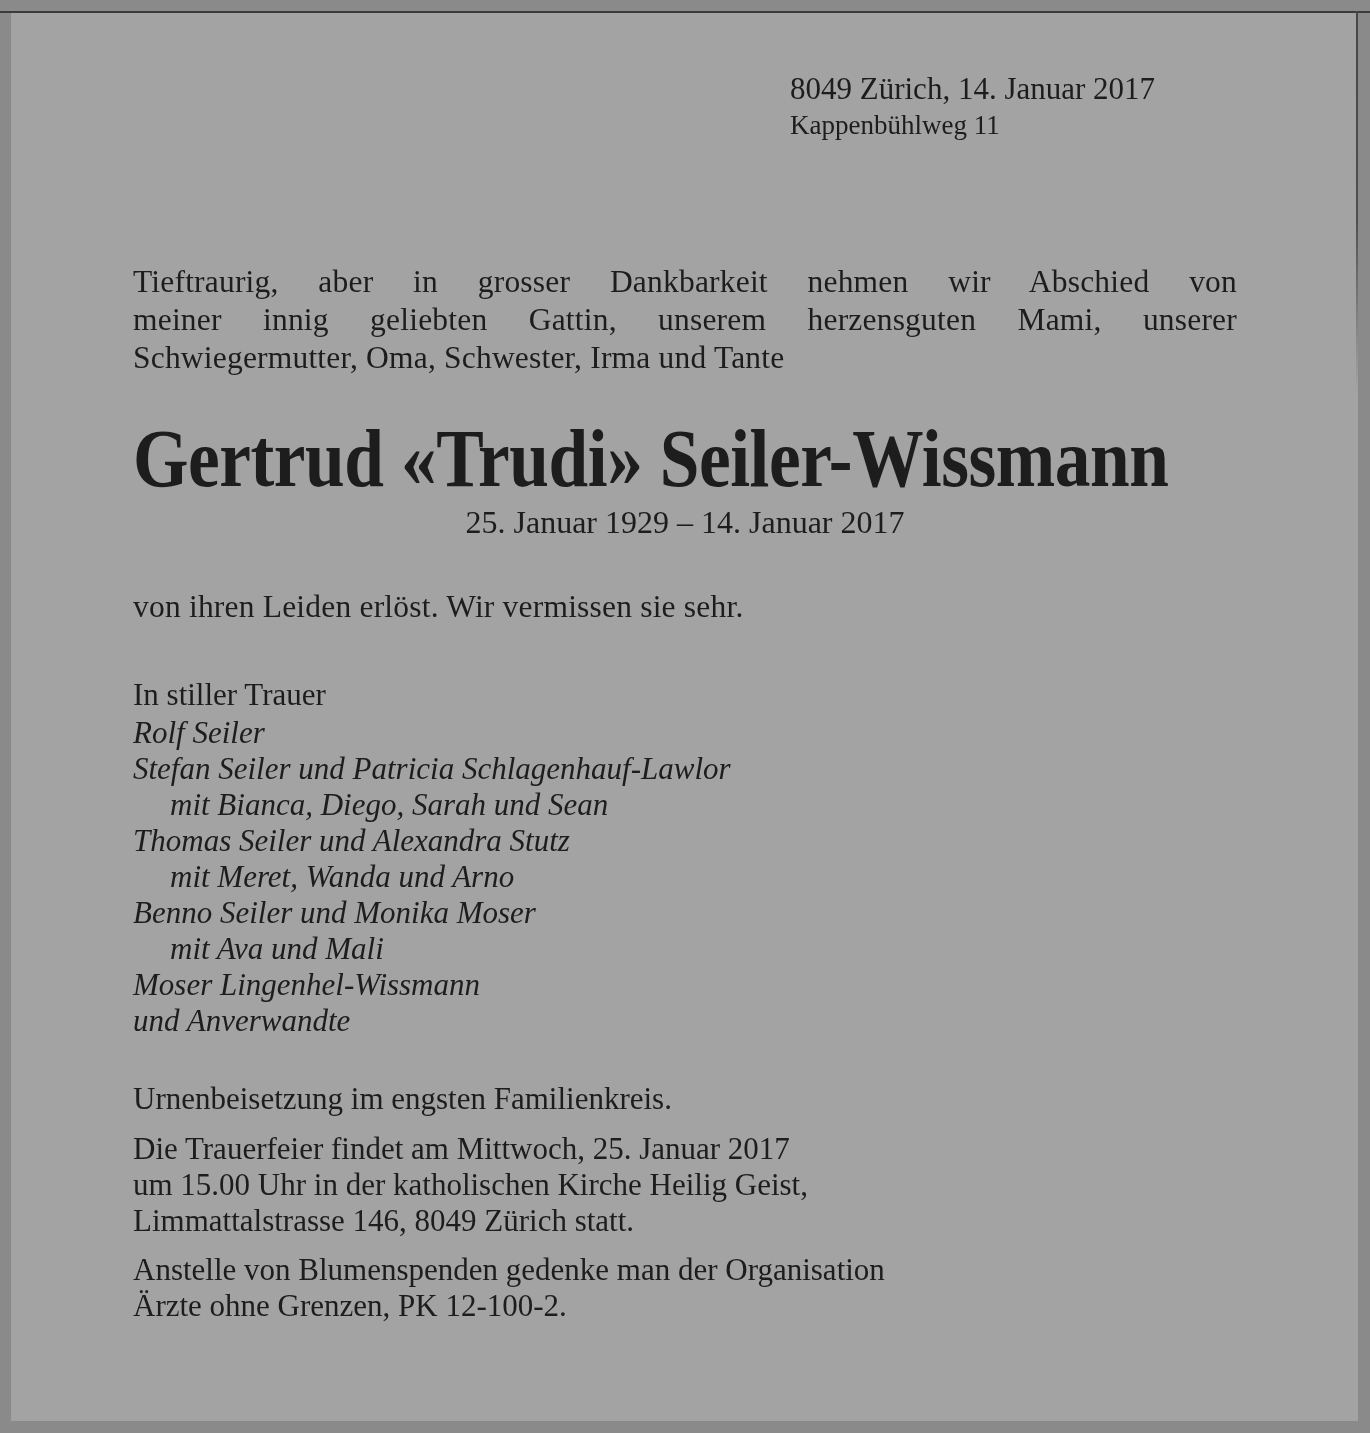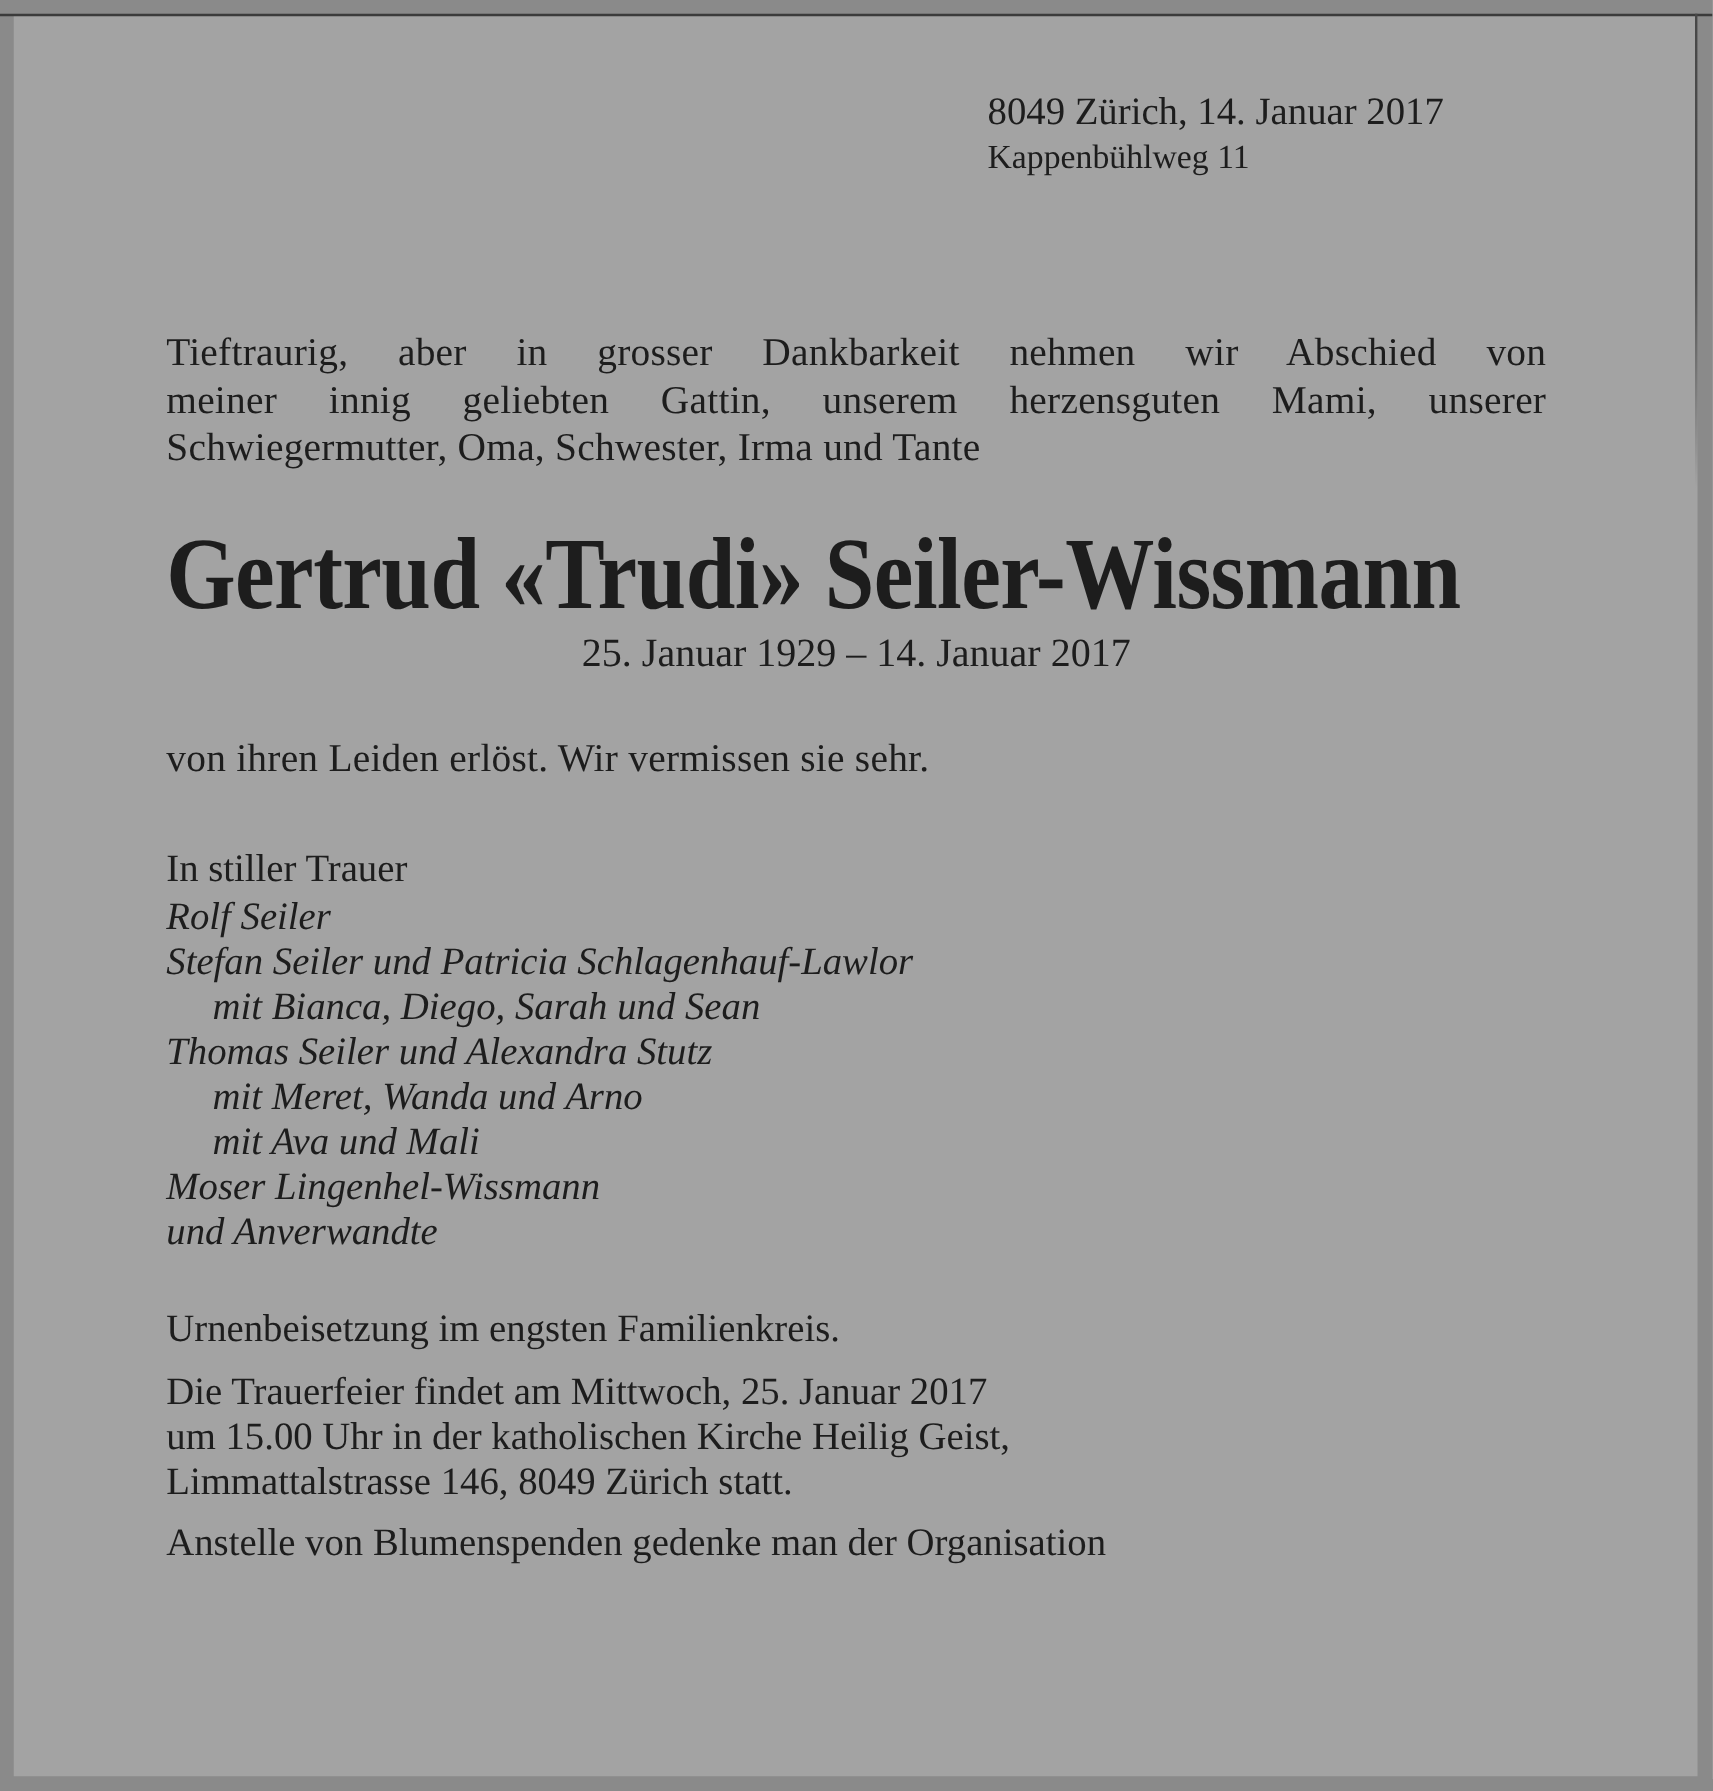--- a/index.html
+++ b/index.html
@@ -145,30 +145,32 @@
     <div class="pline">von ihren Leiden erlöst. Wir vermissen sie sehr.</div>
   </div>
 
   <div class="mourning">
     <div class="mourning-heading">In stiller Trauer</div>
     <div class="mourner">Rolf Seiler</div>
     <div class="mourner">Stefan Seiler und Patricia Schlagenhauf-Lawlor</div>
     <div class="mourner indent">mit Bianca, Diego, Sarah und Sean</div>
     <div class="mourner">Thomas Seiler und Alexandra Stutz</div>
     <div class="mourner indent">mit Meret, Wanda und Arno</div>
+    <div class="mourner">Benno Seiler und Monika Moser</div>
     <div class="mourner indent">mit Ava und Mali</div>
     <div class="mourner">Moser Lingenhel-Wissmann</div>
     <div class="mourner">und Anverwandte</div>
   </div>
 
   <div class="centered burial">Urnenbeisetzung im engsten Familienkreis.</div>
 
   <div class="centered service">
     <div class="cline">Die Trauerfeier findet am Mittwoch, 25. Januar 2017</div>
     <div class="cline">um 15.00 Uhr in der katholischen Kirche Heilig Geist,</div>
     <div class="cline">Limmattalstrasse 146, 8049 Zürich statt.</div>
   </div>
 
   <div class="centered donation">
     <div class="cline">Anstelle von Blumenspenden gedenke man der Organisation</div>
+    <div class="cline">Ärzte ohne Grenzen, PK 12-100-2.</div>
   </div>
 
 </div>
 
 </body></html>

